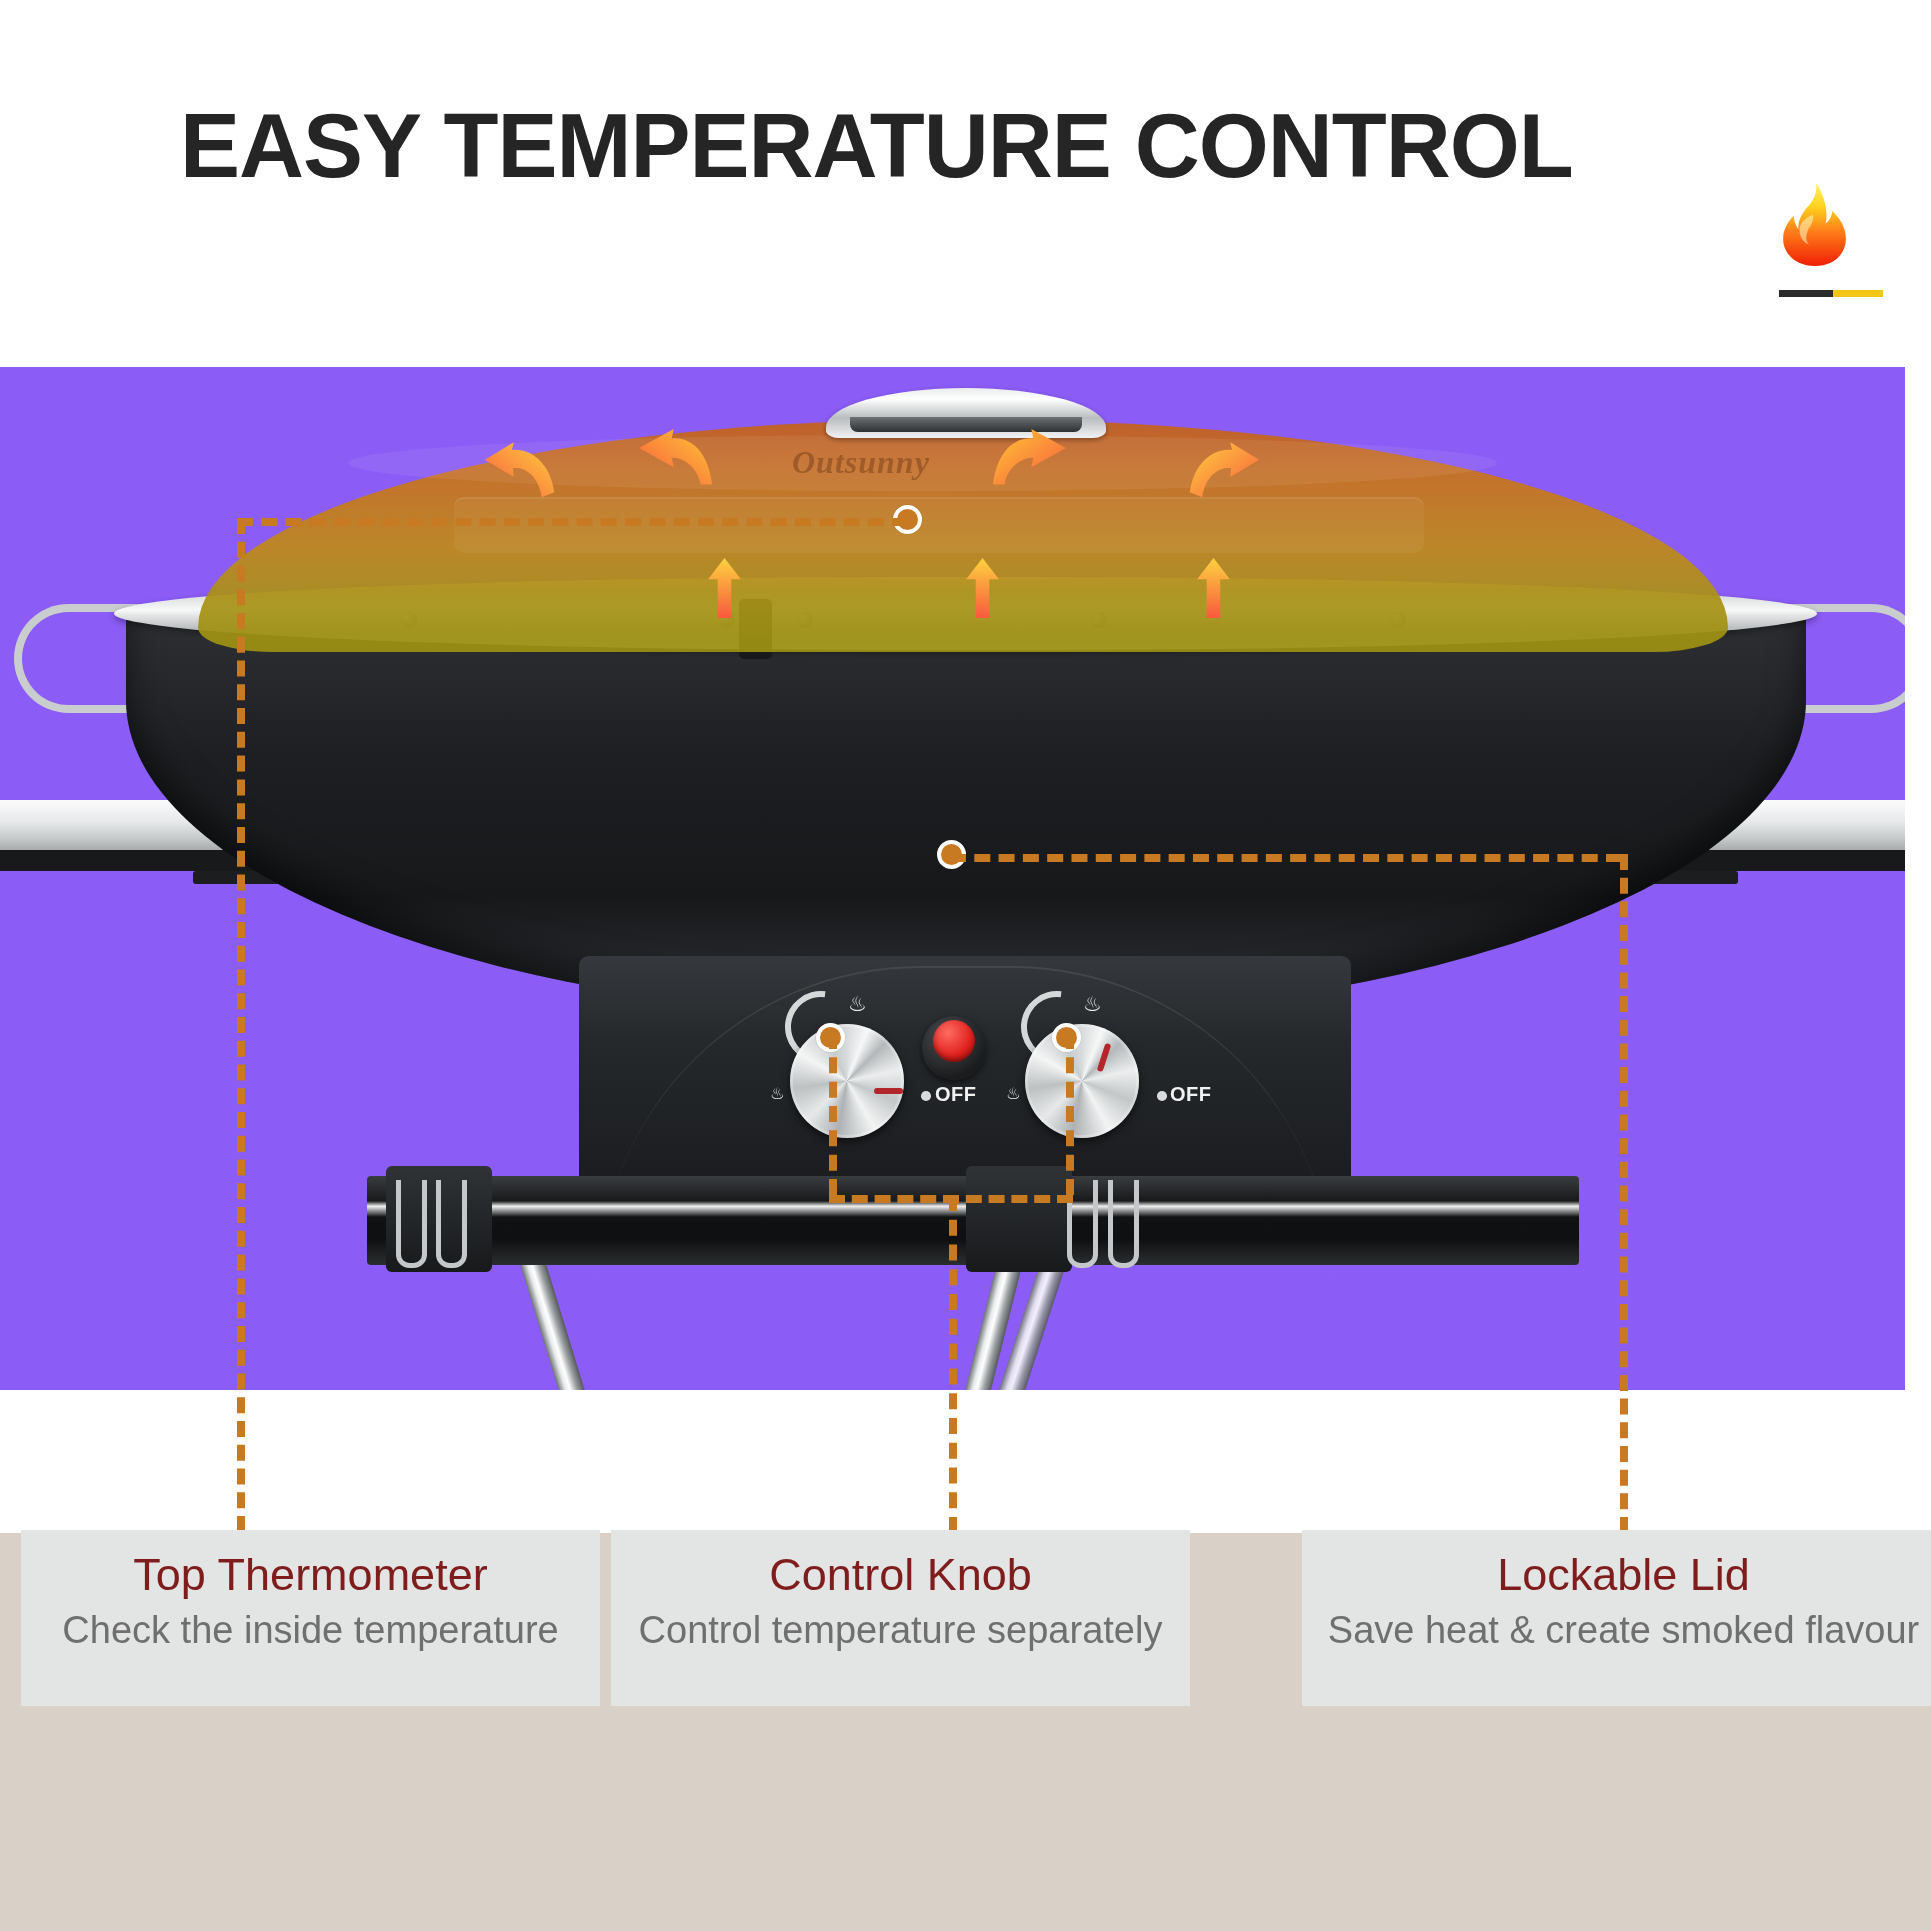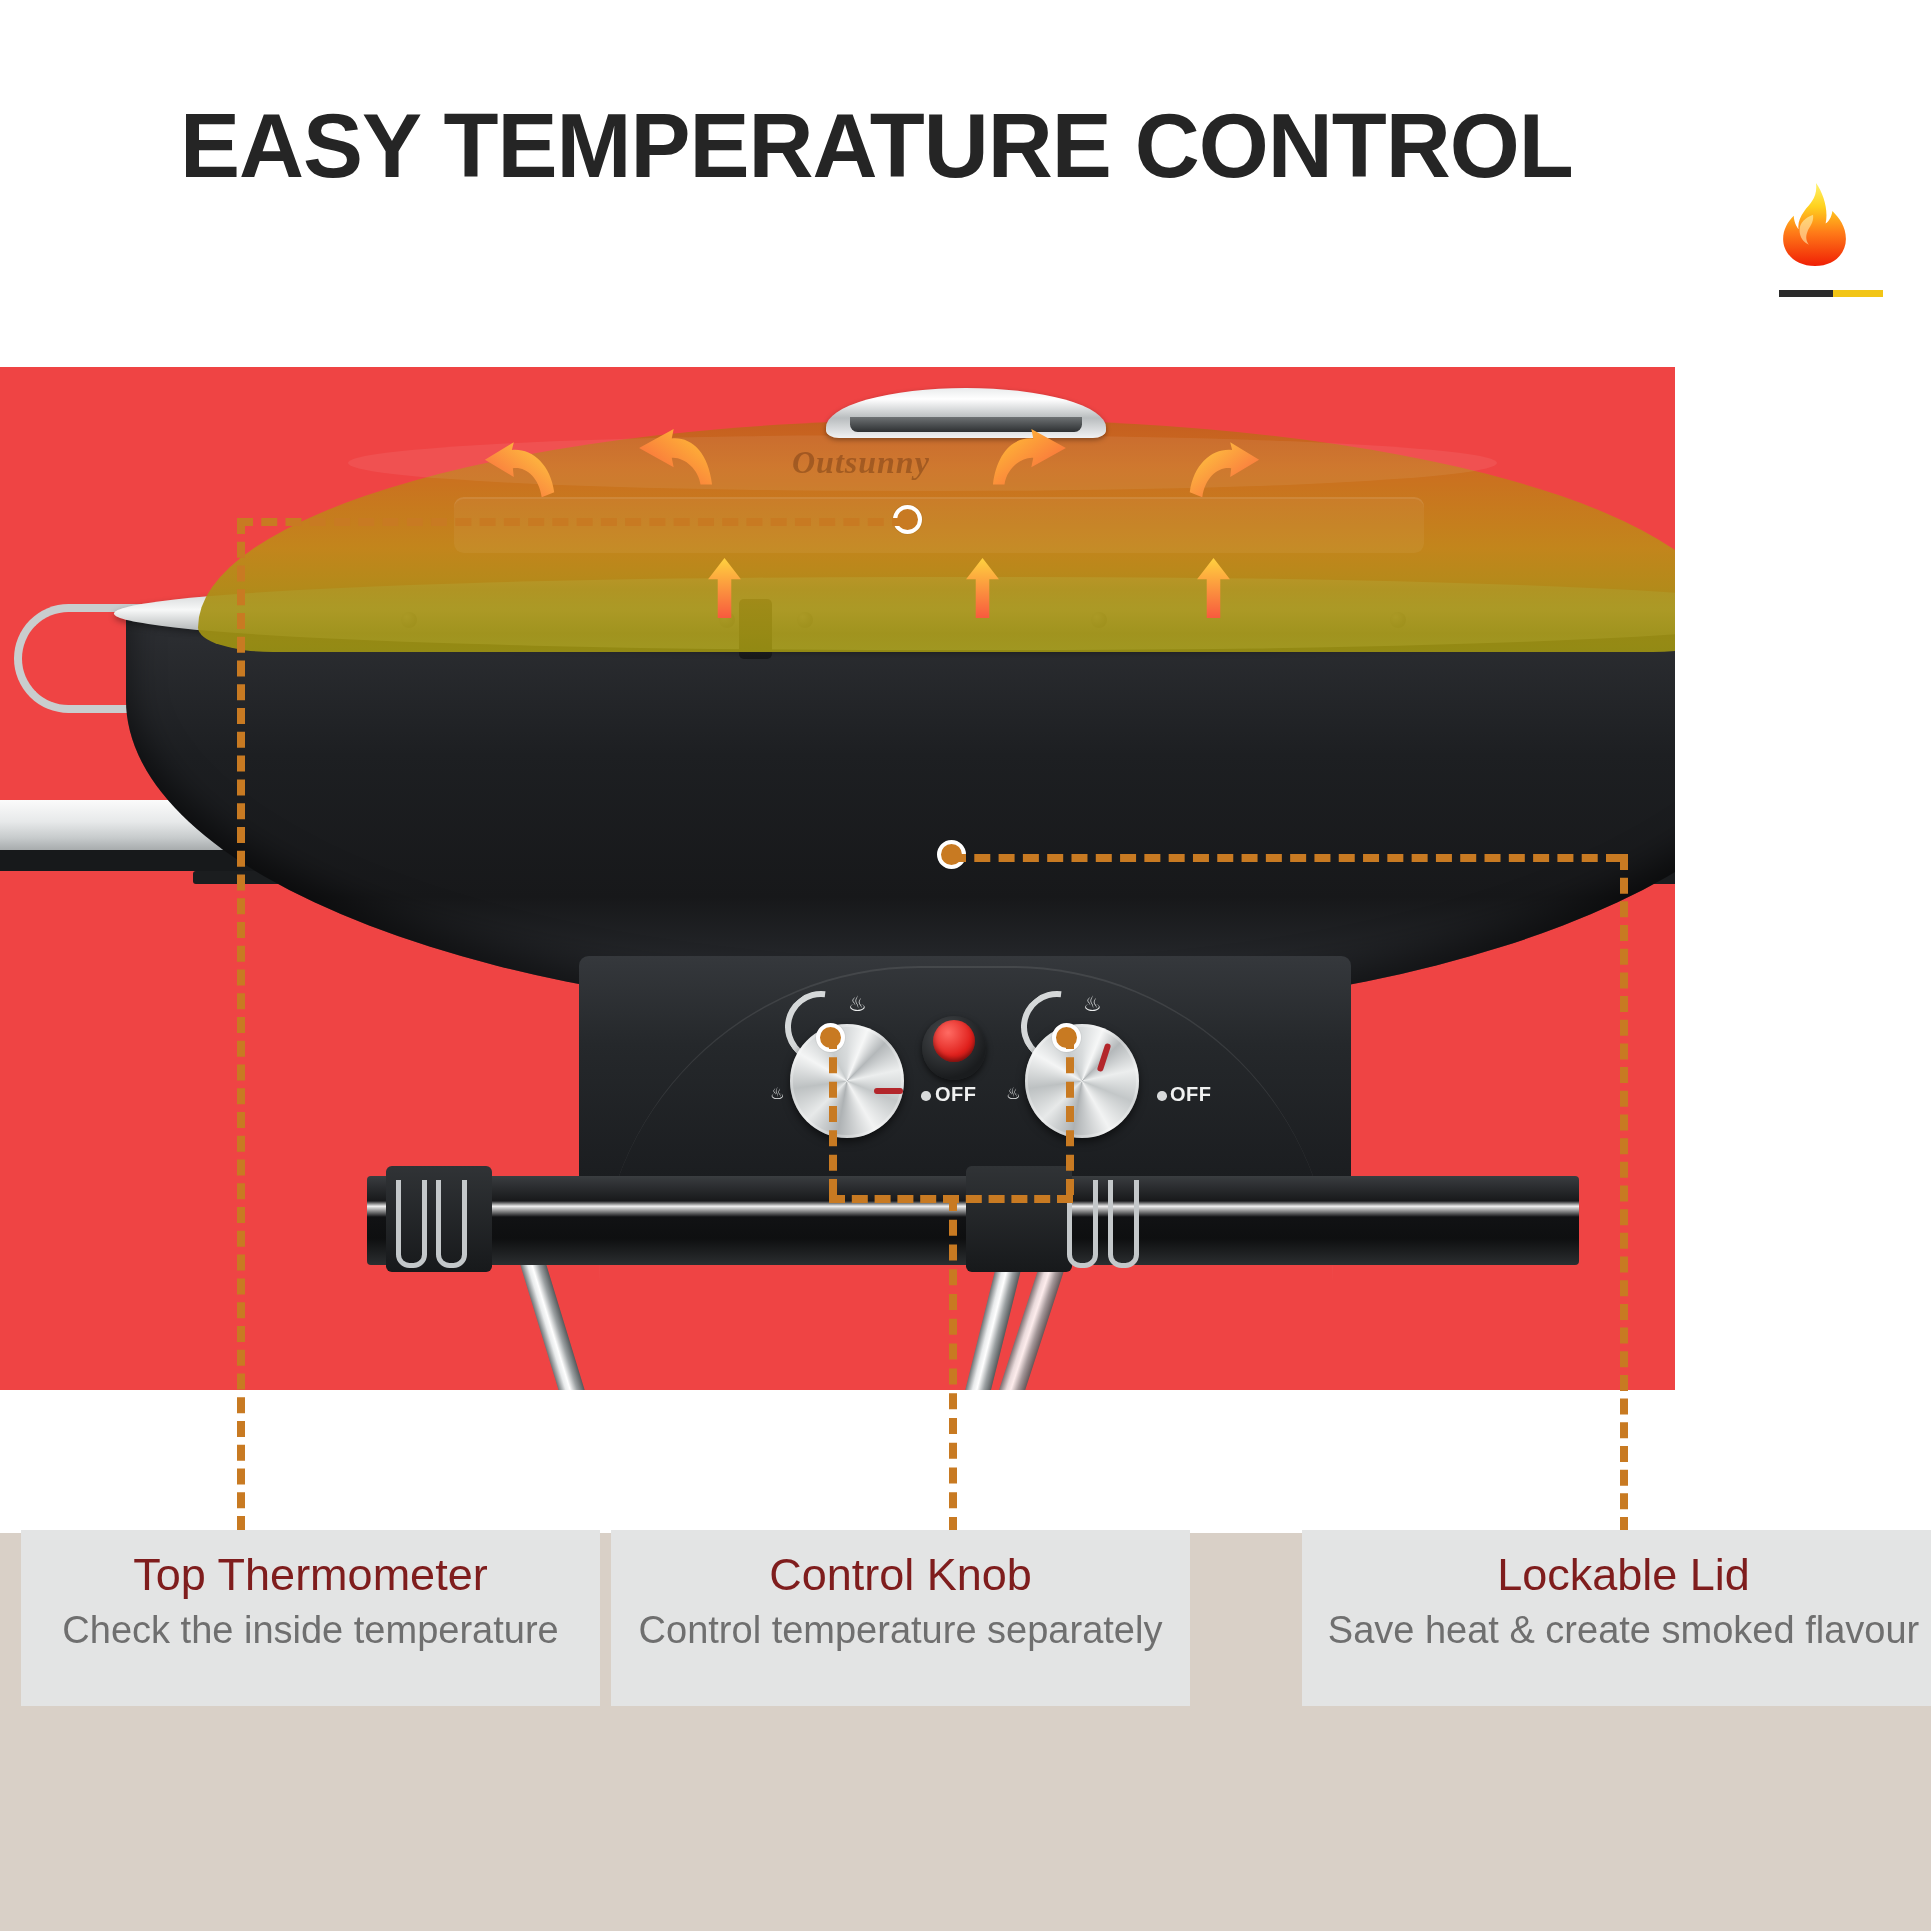--- a/index.html
+++ b/index.html
@@ -23,22 +23,22 @@
     font-family:"Liberation Sans", sans-serif;
   }
   .flame-wrap{position:absolute;left:1781px;top:182px;width:68px;height:85px;}
   .flame-rule{
     position:absolute;left:1779px;top:290px;width:104px;height:6.8px;
     background:linear-gradient(to right,#2b2b2b 0%,#2b2b2b 52%,#f2c516 52%,#f2c516 100%);
   }
 
   
   .photo-band{
-    position:absolute;left:0;top:367px;width:1675px;height:1023px;
-    background:#ef4444;overflow:hidden;
+    position:absolute;left:0;top:367px;width:1905px;height:1023px;
+    background:#8b5cf6;overflow:hidden;
   }
   .white-band{
     position:absolute;left:0;top:1390px;width:1931px;height:143px;background:#ffffff;
   }
   .bottom-band{
     position:absolute;left:0;top:1533px;width:1931px;height:398px;background:#d9d0c7;
   }
 
   
   .grill{position:absolute;left:0;top:0;width:1931px;height:1023px;}

